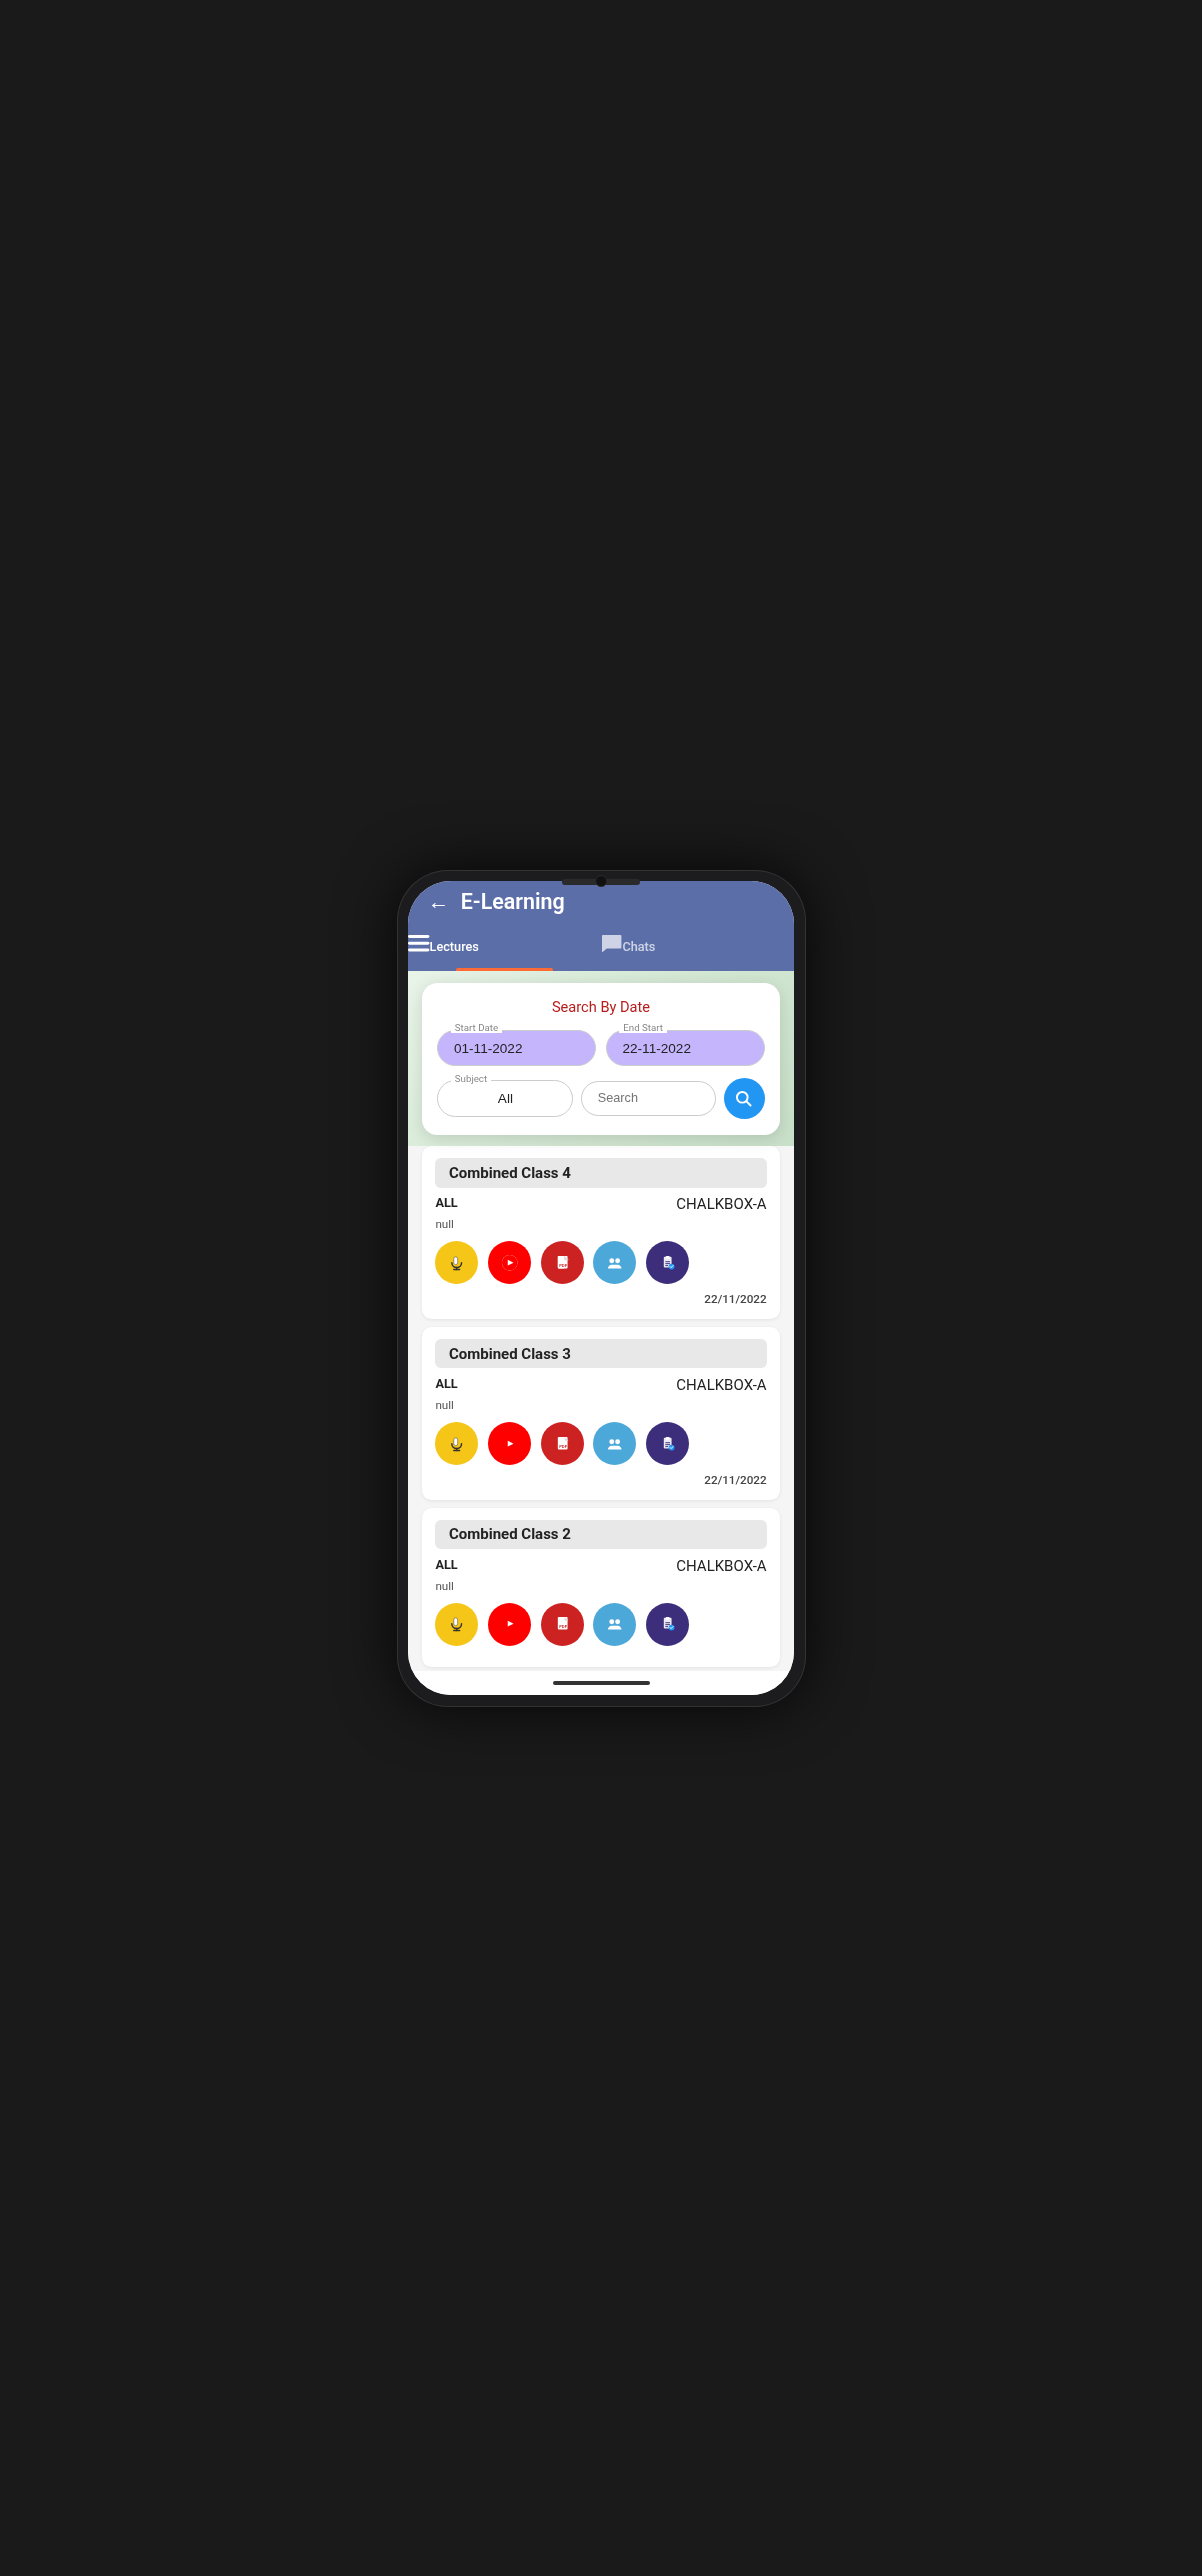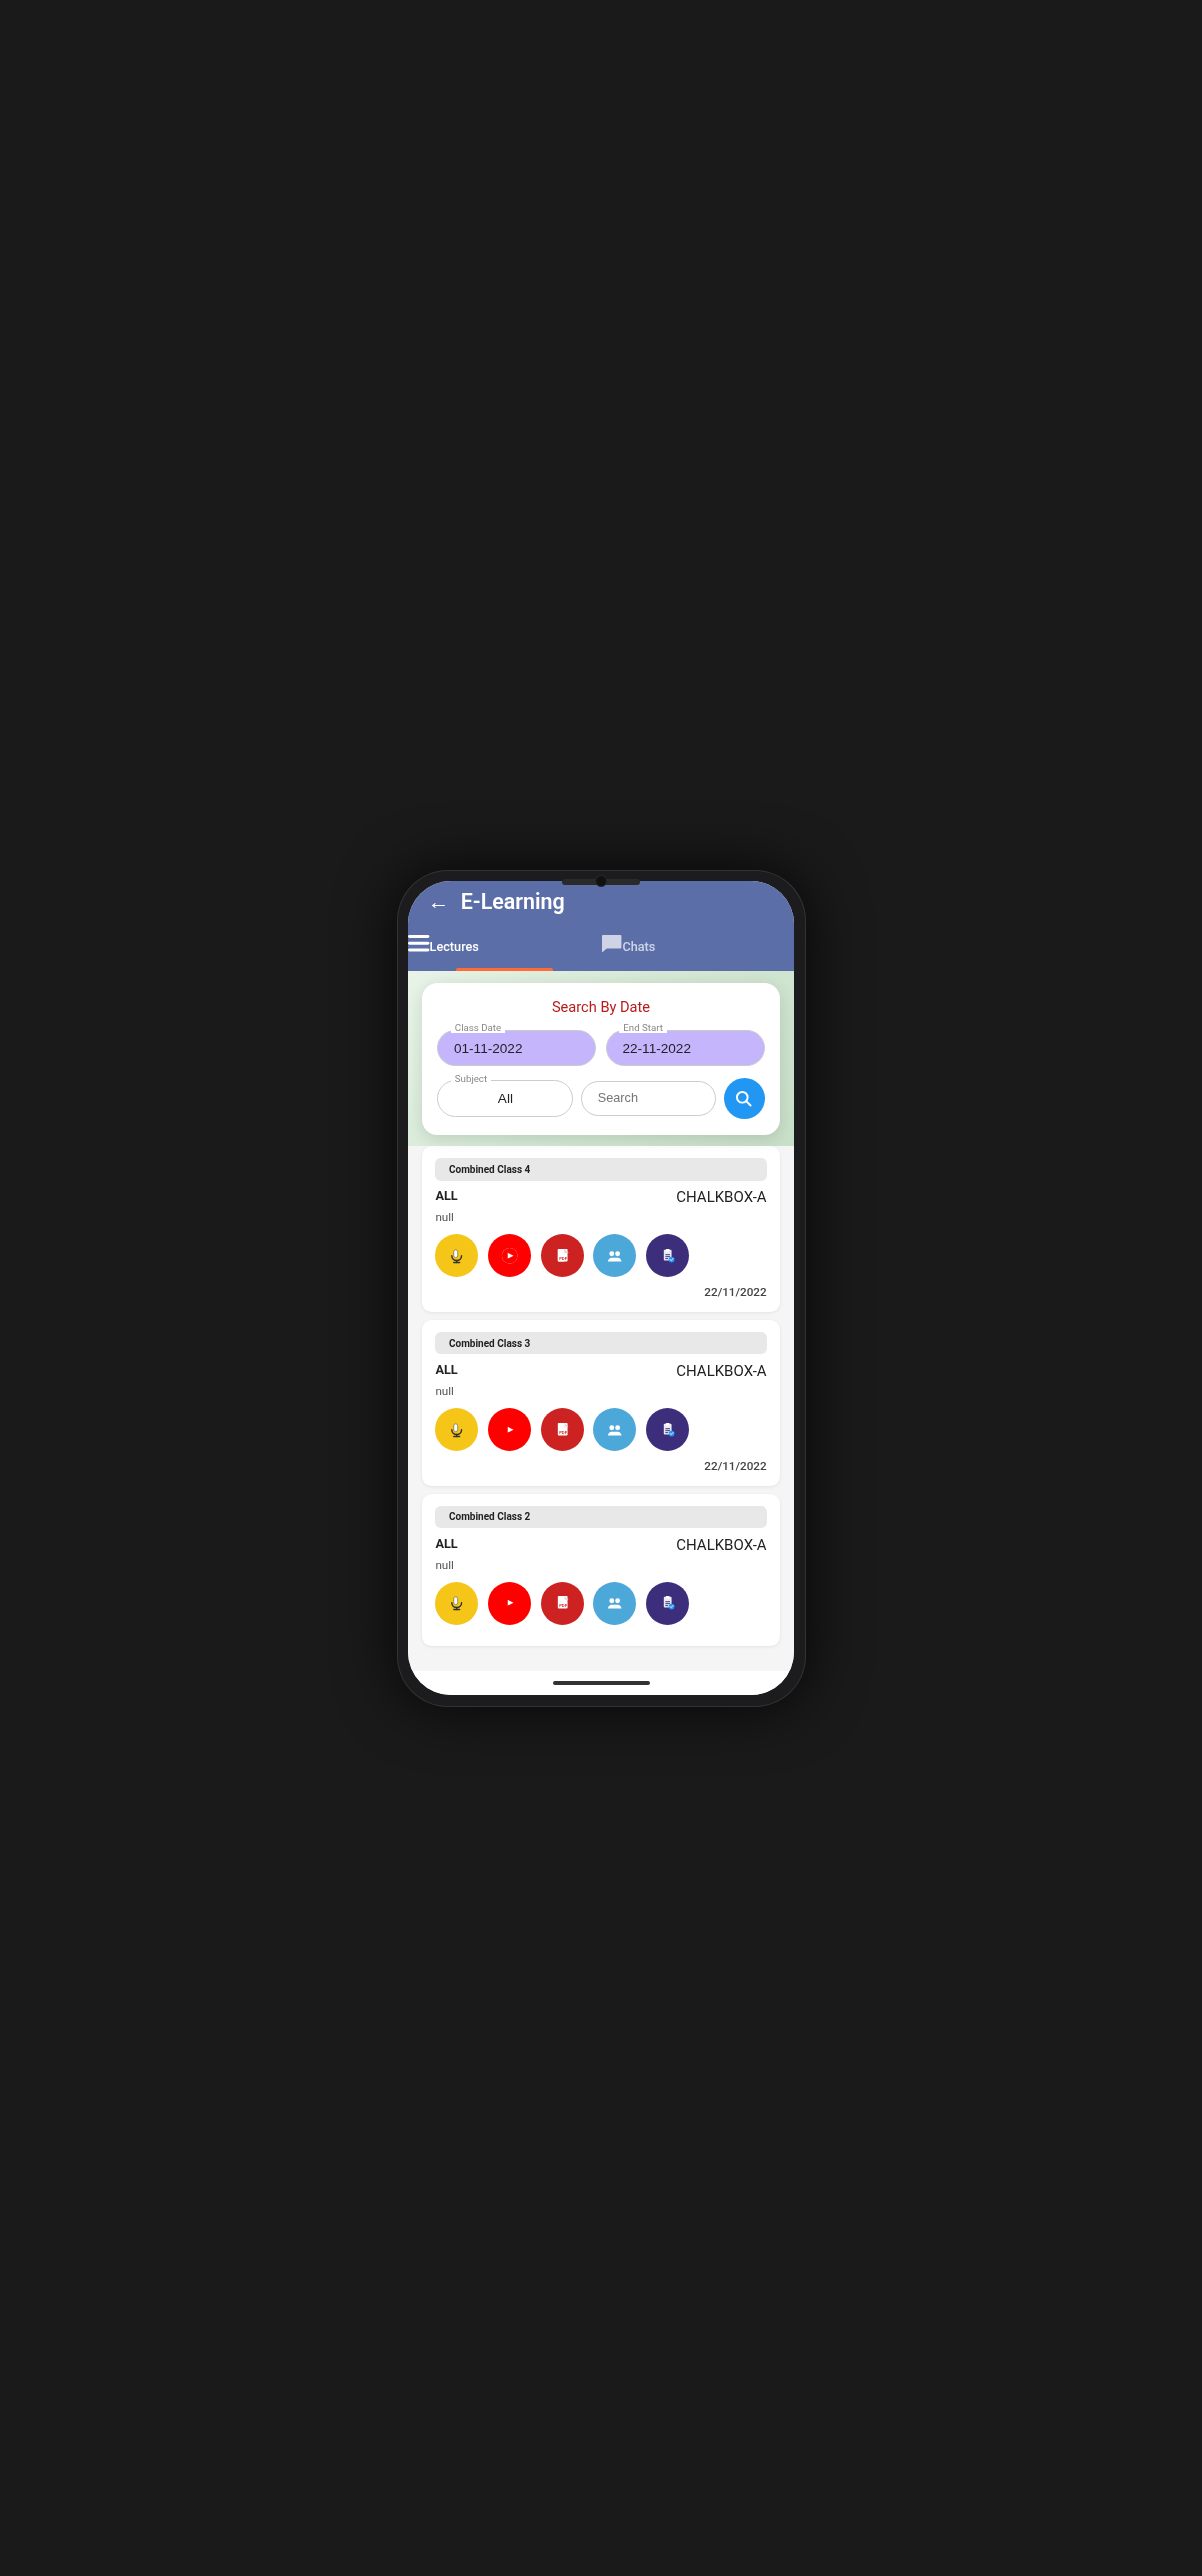--- a/index.html
+++ b/index.html
@@ -280,21 +280,21 @@
       margin: 7.8px 13.6px;
       border-radius: 9.7px;
       padding: 11.7px 13.6px 13.6px 13.6px;
       box-shadow: 0 1px 3.9px rgba(0,0,0,0.08);
     }
     .lecture-class-header {
       background: #e8e8e8;
       margin: 0 0 7.8px 0;
       padding: 5.8px 13.6px;
       border-radius: 5.8px;
-      font-size: 10px;
+      font-size: 15px;
       font-weight: 700;
       color: #222;
     }
     .lecture-meta-row {
       display: flex;
       justify-content: space-between;
       margin-bottom: 3.9px;
     }
     .lecture-meta-left {
       font-size: 12.7px;
@@ -402,21 +402,21 @@
 
       <div class="bg-area">
         <span class="bg-text">BACK TO SCHOOL</span>
       </div>
 
       <div class="search-card">
         <div class="search-card-title">Search By Date</div>
 
         <div class="date-row">
           <div class="date-field">
-            <span class="date-field-label">Class Date</span>
+            <span class="date-field-label">Start Date</span>
             <input class="date-input" type="text" value="01-11-2022" style="">
           </div>
           <div class="date-field">
             <span class="date-field-label">End Start</span>
             <input class="date-input" type="text" value="22-11-2022" style="">
           </div>
         </div>
 
         <div class="search-row">
           <div class="subject-field">

